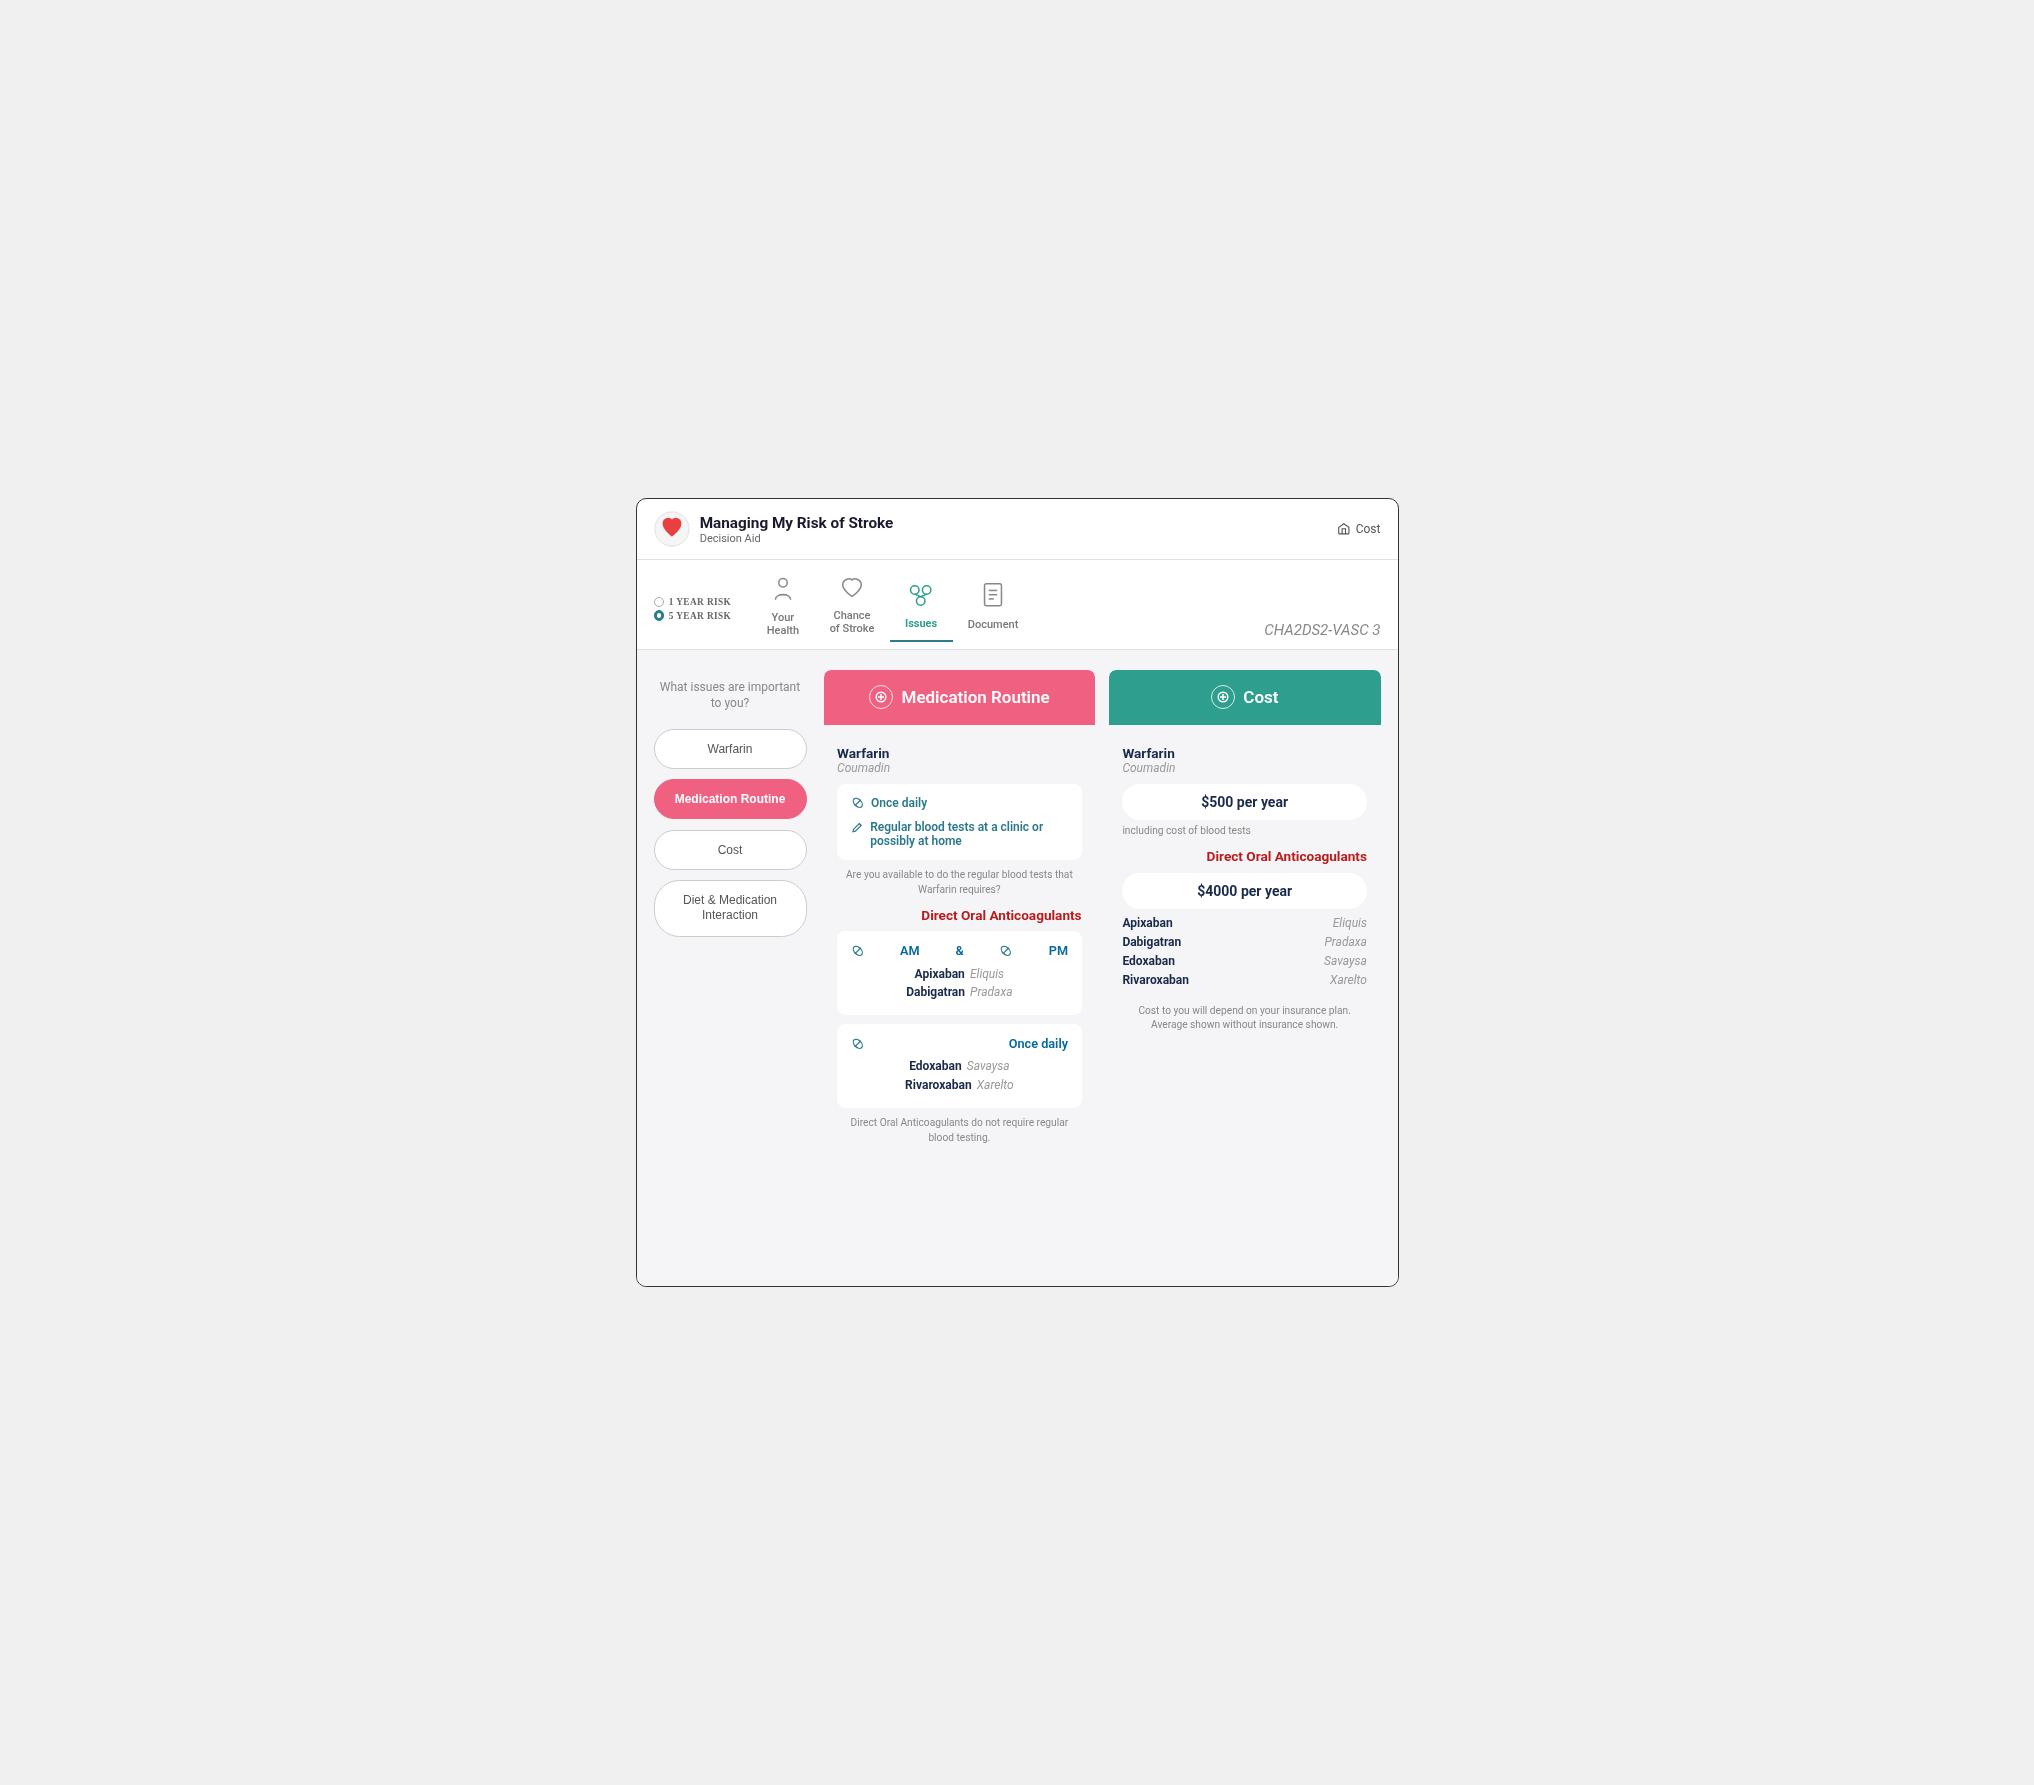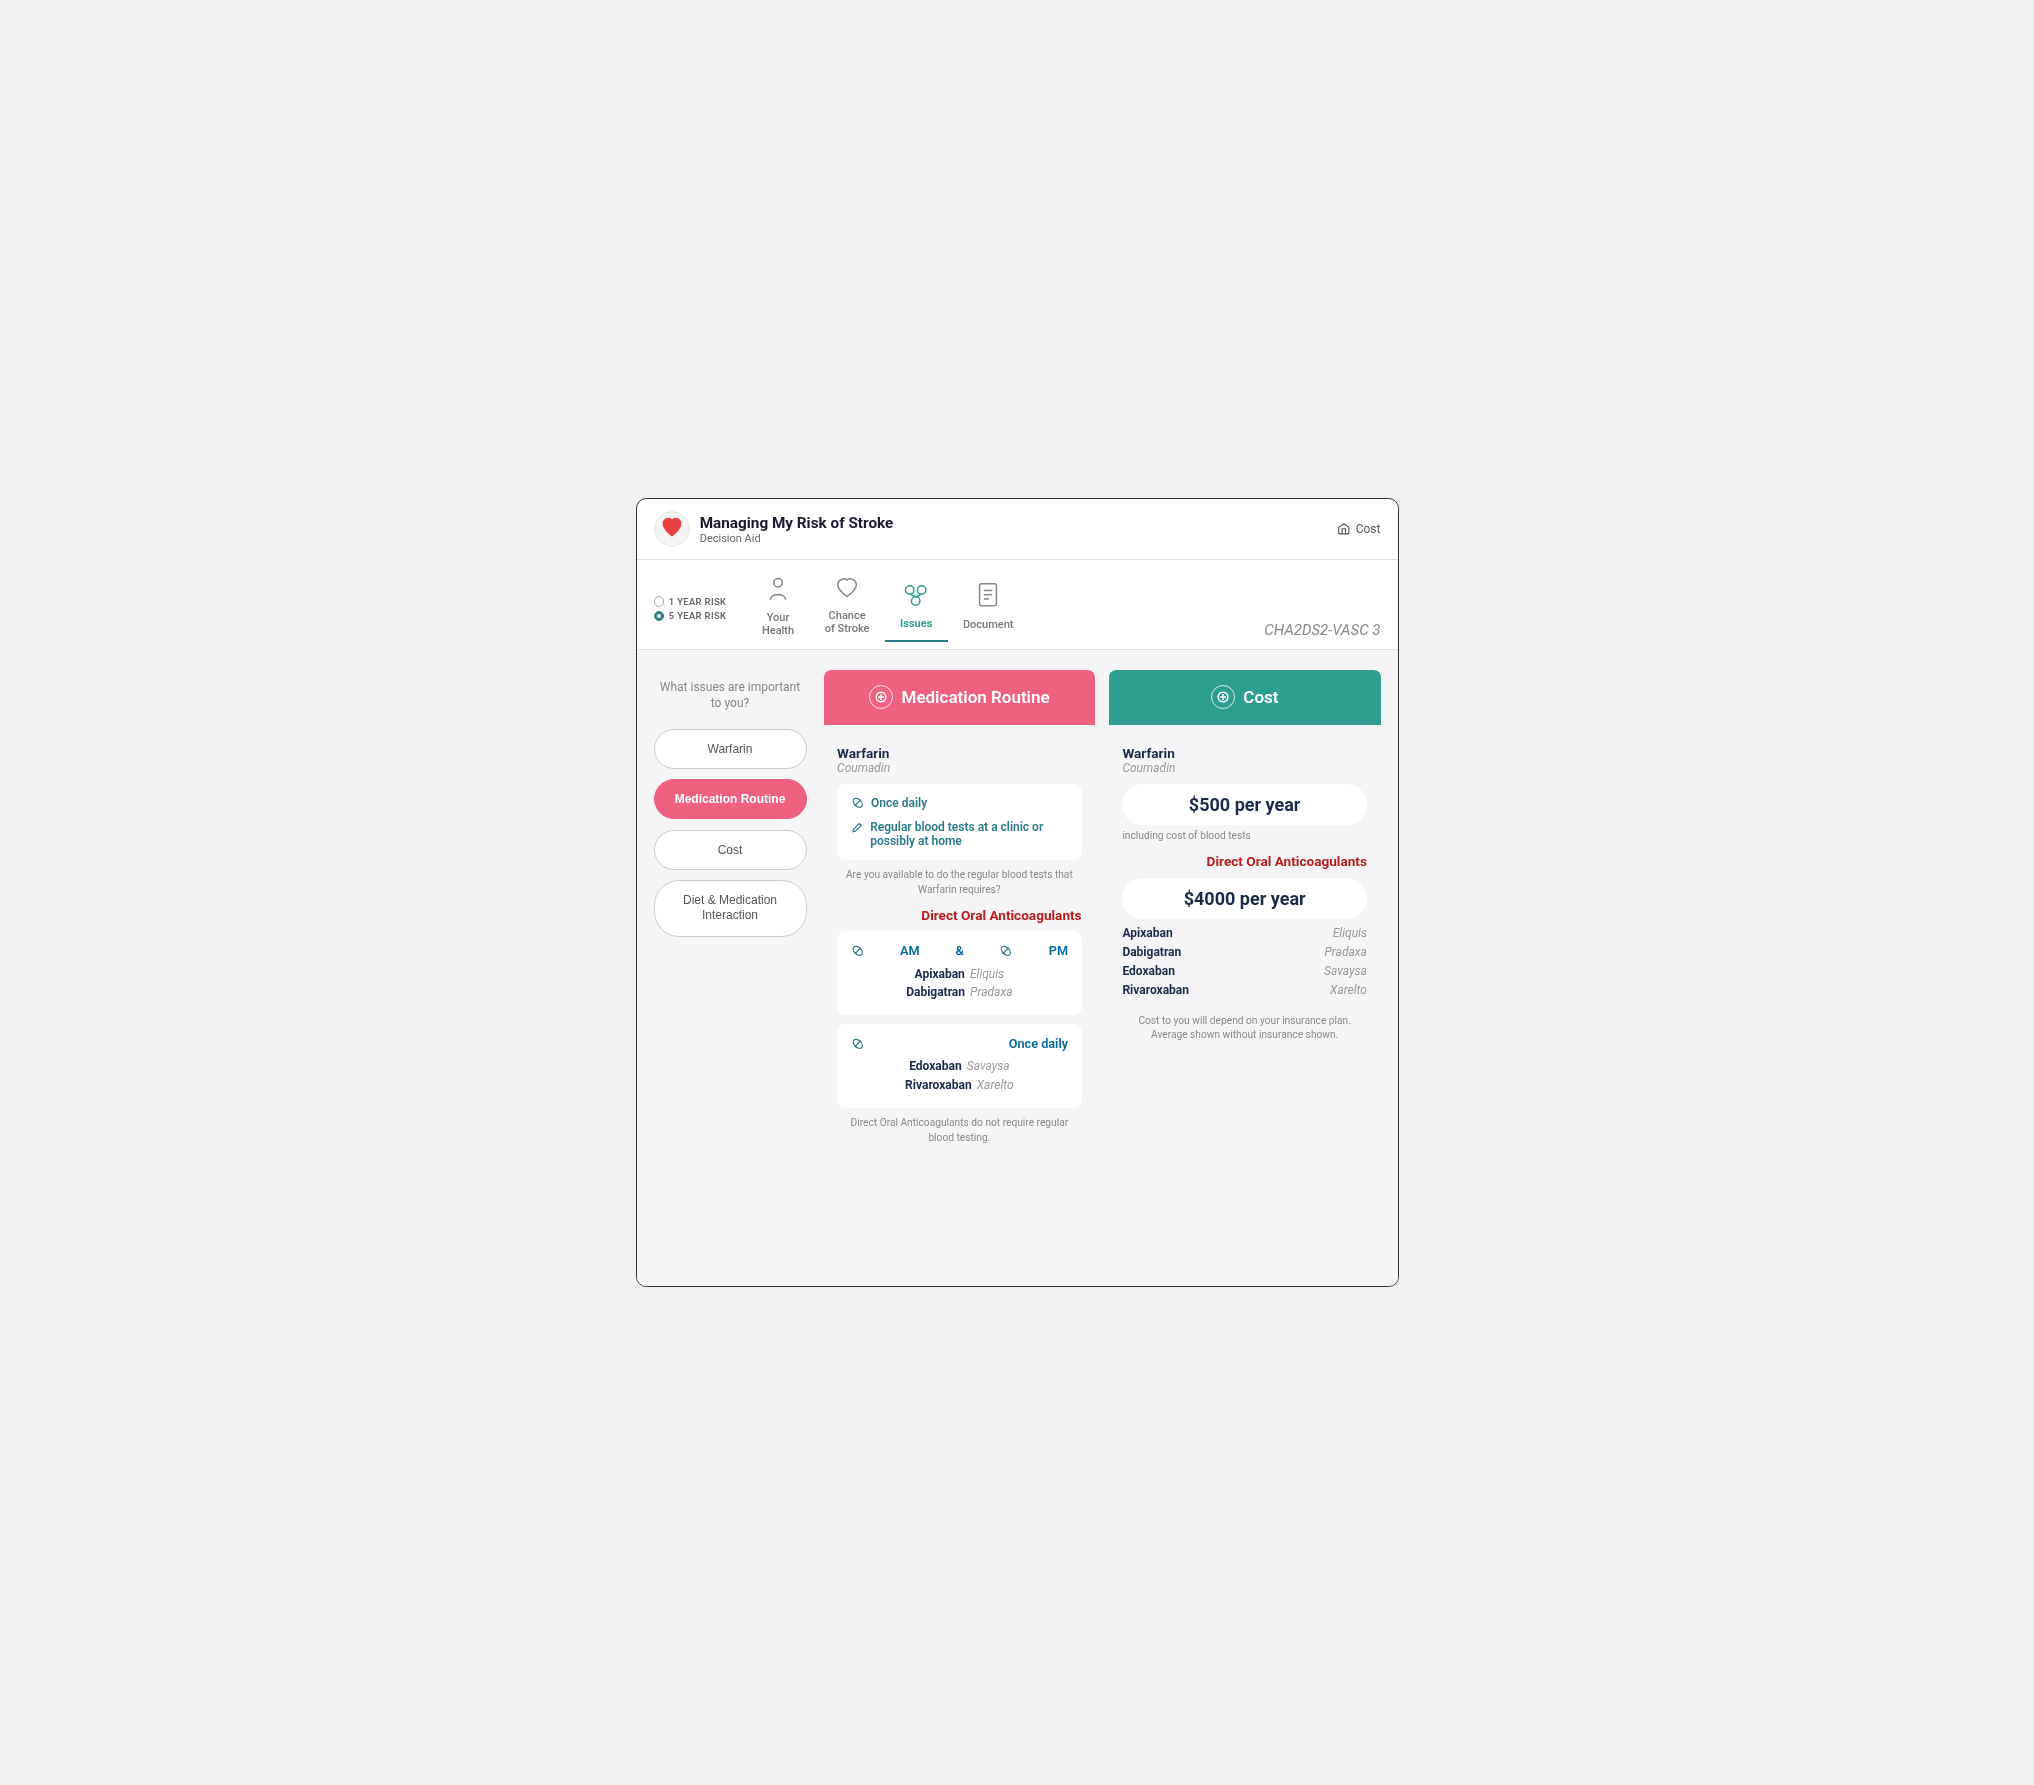--- a/index.html
+++ b/index.html
@@ -69,20 +69,21 @@
       margin-right: 20.3px;
     }
     .risk-option {
       display: flex;
       align-items: center;
       gap: 5.1px;
       font-size: 9.3px;
       color: #666;
       font-weight: 600;
       letter-spacing: 0.4px;
+      font-family: Liberation Serif, serif;
     }
     .radio-circle {
       width: 10.2px;
       height: 10.2px;
       border-radius: 50%;
       border: 1.7px solid #aaa;
       display: flex;
       align-items: center;
       justify-content: center;
     }
@@ -280,21 +281,21 @@
     .drug-row .drug-brand-sm {
       color: #999;
       font-style: italic;
     }
     
     .cost-box {
       background: #fff;
       border-radius: 25.4px;
       padding: 10.2px;
       text-align: center;
-      font-size: 18px;
+      font-size: 14px;
       font-weight: 700;
       color: #1a2a4a;
       margin-bottom: 5.1px;
     }
     .cost-note {
       font-size: 10.2px;
       color: #888;
       margin-bottom: 12px;
       margin-top: 3.4px;
     }

